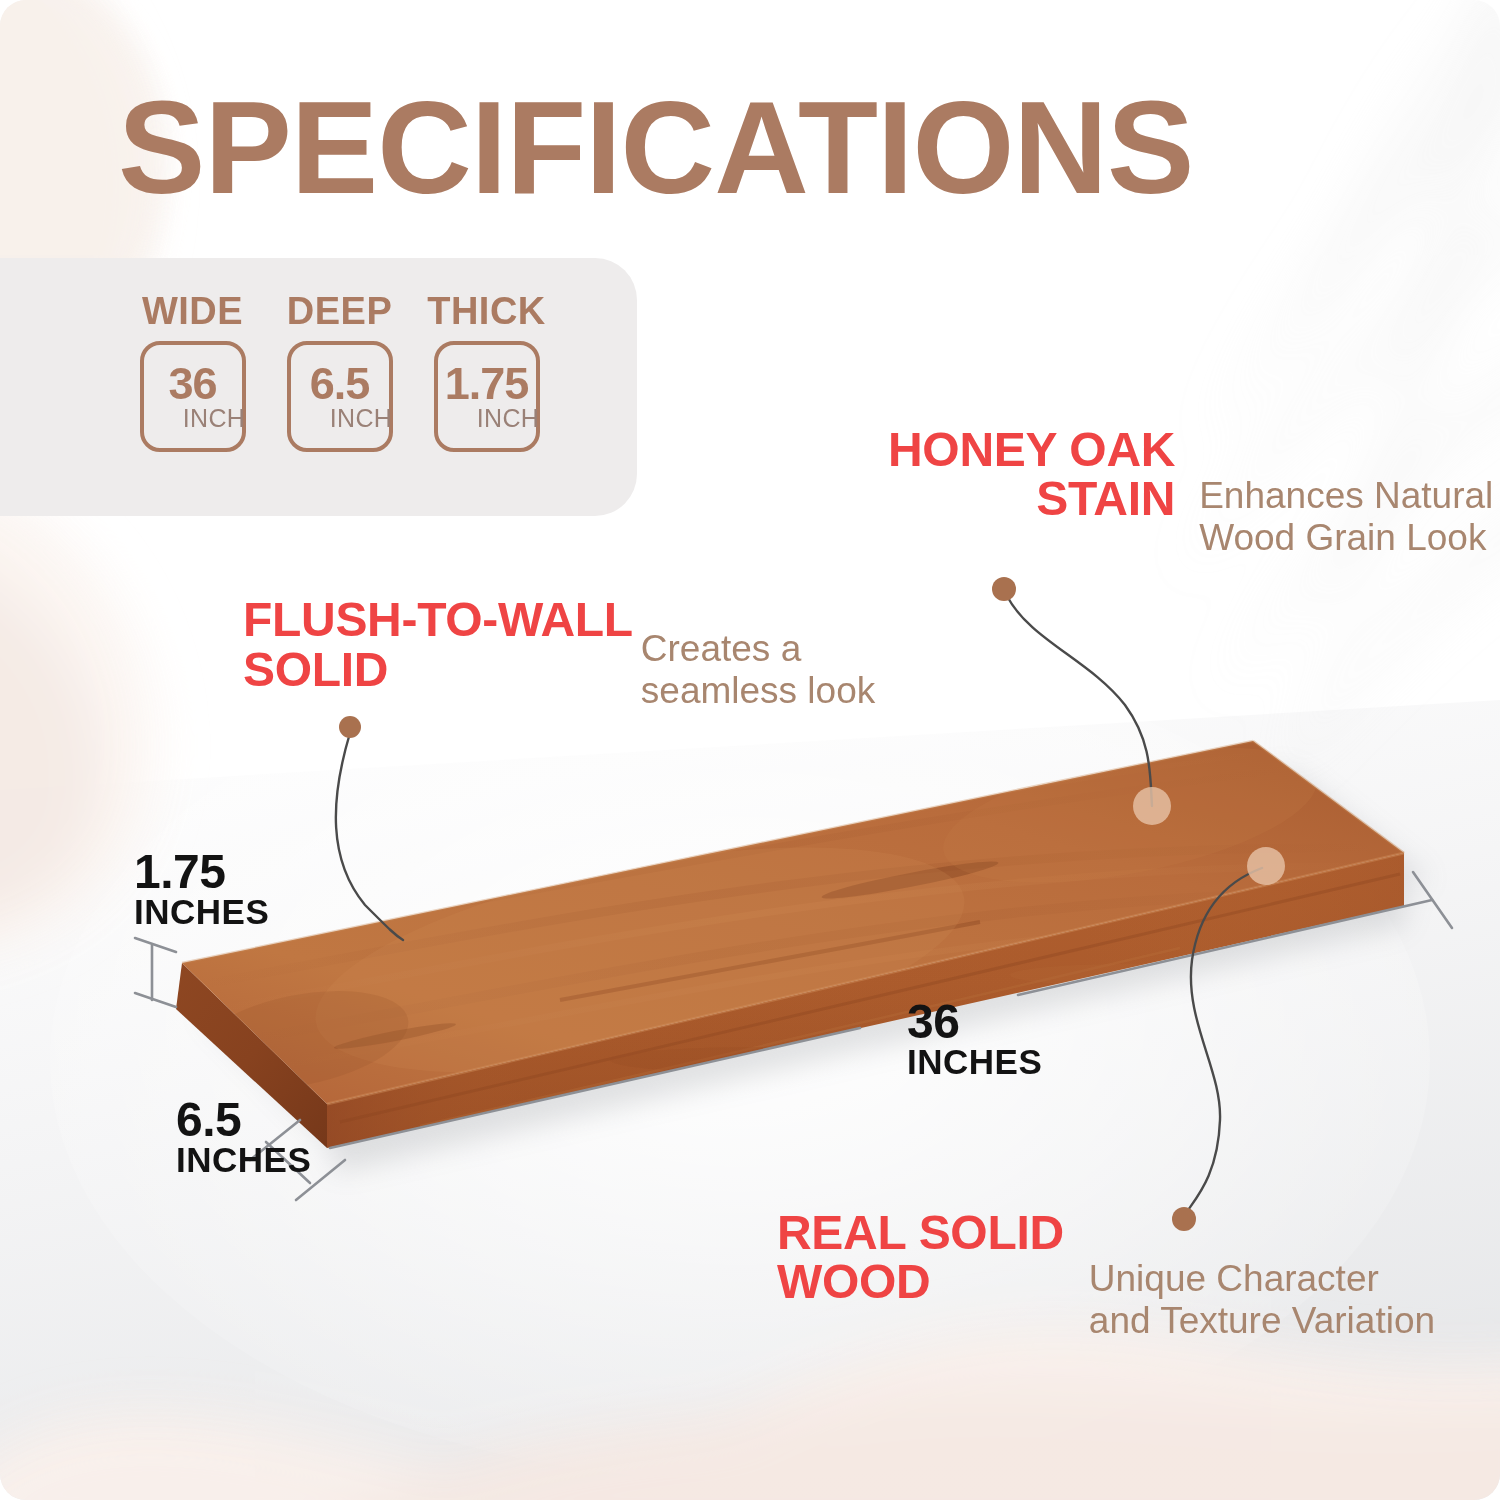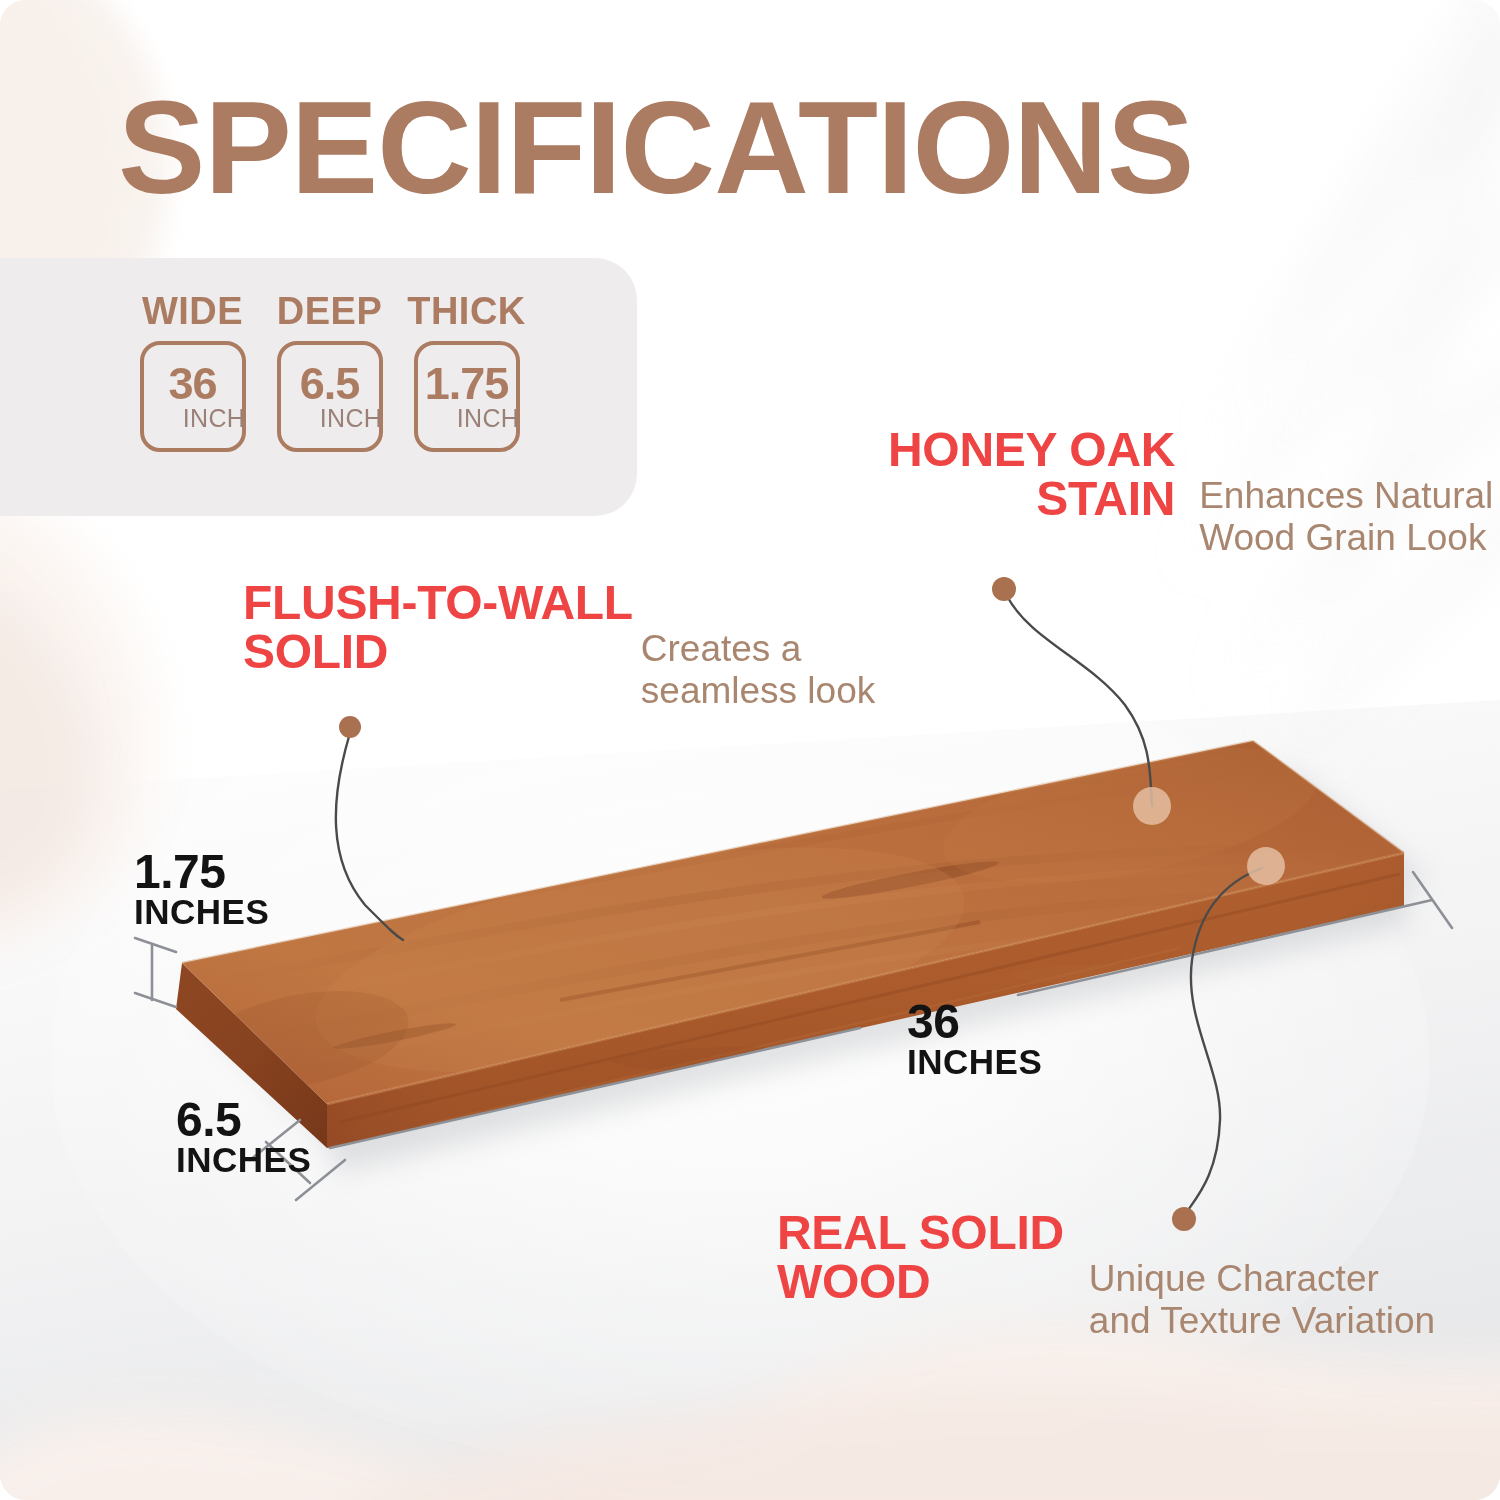--- a/index.html
+++ b/index.html
@@ -27,21 +27,21 @@
 
   
   #spec-card{
     position:absolute;left:-60px;top:258px;
     width:697px;height:258px;
     background:#eeecec;
     border-radius:0 42px 42px 0;
   }
   #spec-badges{
     position:absolute;left:130px;top:292px;
-    display:flex;align-items:flex-end;gap:12px;
+    display:flex;align-items:flex-end;gap:22px;
   }
   .badge-col{width:125px;display:flex;flex-direction:column;align-items:center;}
   .badge-title{
     font-size:38px;font-weight:bold;color:#ab7b62;
     letter-spacing:0.5px;line-height:1;margin-bottom:11px;
   }
   .badge-box{
     width:106px;height:111px;
     border:4px solid #ab7b62;border-radius:20px;
     display:flex;flex-direction:column;align-items:center;justify-content:center;
@@ -56,21 +56,21 @@
     font-size:48px;font-weight:bold;color:#ef4444;
     line-height:1.03;letter-spacing:-0.3px;
     display:inline;
   }
   .feature-desc{
     font-size:37px;color:#a8866f;line-height:1.13;
     font-weight:normal;
   }
 
   #feature-flush{left:243px;top:578px;}
-  #feature-flush .f-row{display:flex;align-items:flex-start;}
+  #feature-flush .f-row{display:flex;align-items:center;}
   #feature-flush .f-head{width:auto;}
   #feature-flush .f-desc{margin-left:8px;margin-top:50px;}
 
   #feature-honey{left:888px;top:425px;text-align:left;}
   #feature-honey .f-row{display:flex;align-items:flex-start;}
   #feature-honey .f-head{text-align:right;width:auto;}
   #feature-honey .f-desc{margin-left:24px;margin-top:50px;white-space:nowrap;}
 
   #feature-wood{left:777px;top:1208px;}
   #feature-wood .f-row{display:flex;align-items:flex-start;}

